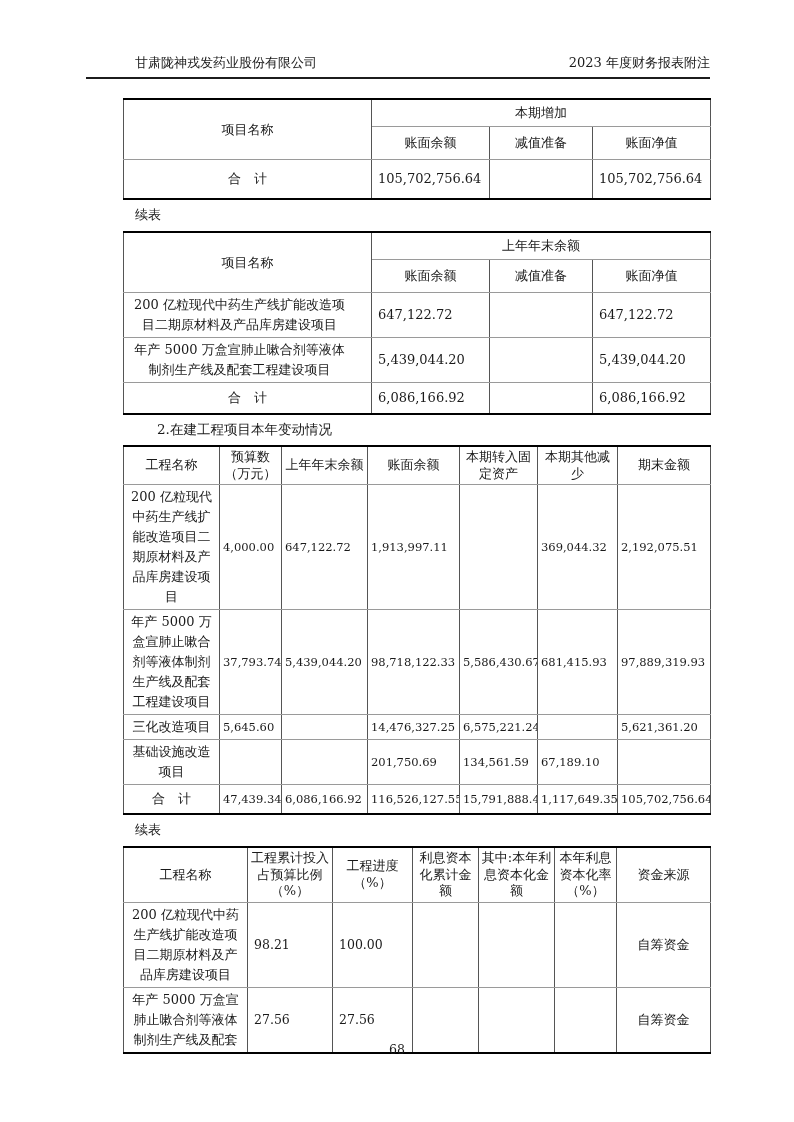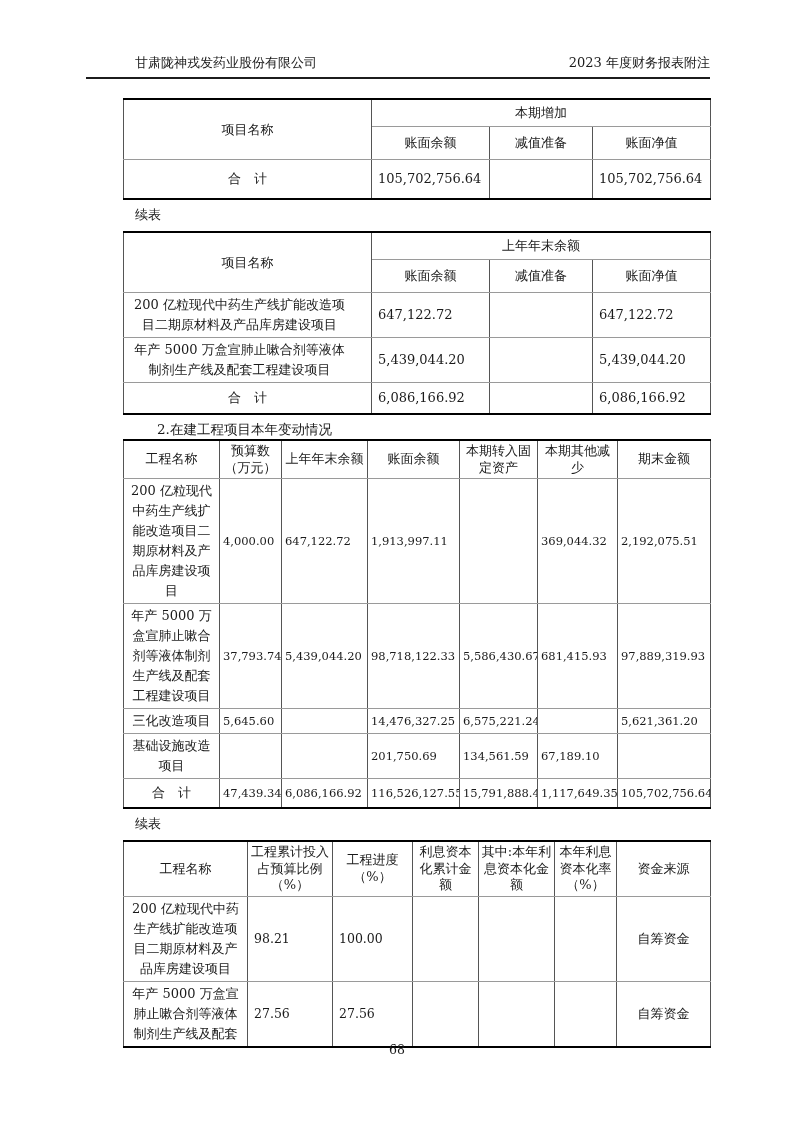--- a/index.html
+++ b/index.html
@@ -22,21 +22,21 @@
     padding-bottom: 5px;
     display: flex;
     justify-content: space-between;
     align-items: flex-end;
     font-size: 13px;
   }
   .doc-header .left { margin-left: 49px; }
   
   .content { margin-left: 123px; width: 587px; }
   .cont-label { font-size: 13px; margin: 6px 0 7px 12px; }
-  .sec-heading { font-size: 13.5px; margin: 6px 0 0 34px; }
+  .sec-heading { font-size: 13.5px; margin: 6px 0 6px 34px; }
   
   table.fin {
     border-collapse: collapse;
     table-layout: fixed;
     width: 587px;
     border-top: 2.5px solid #000;
     border-bottom: 2.5px solid #000;
     font-size: 13px;
   }
   table.fin td {

